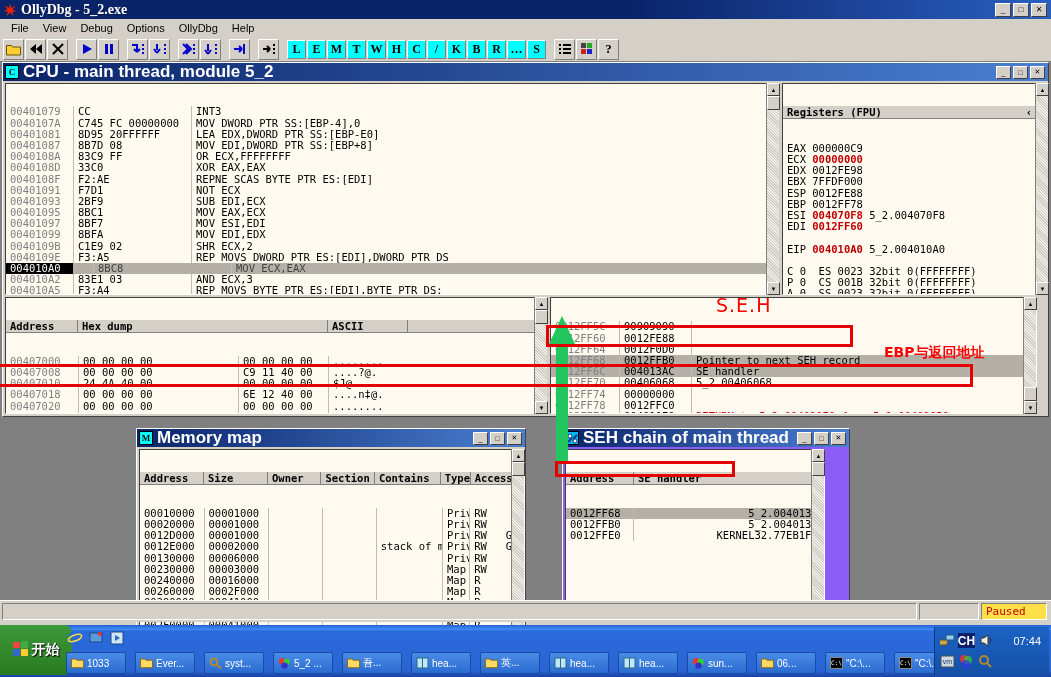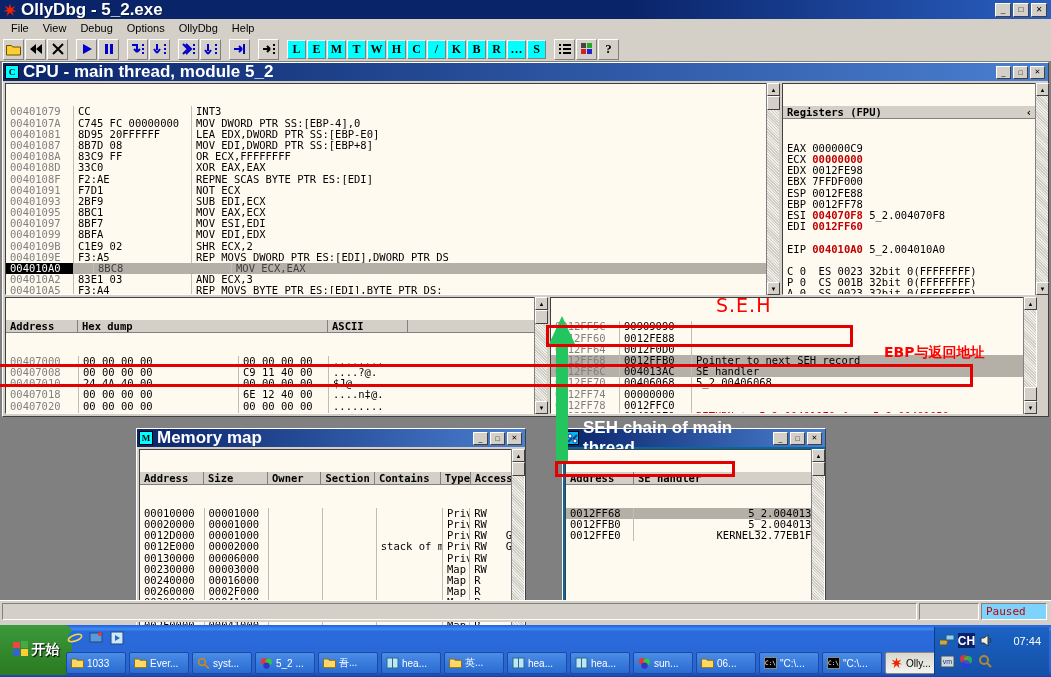--- a/index.html
+++ b/index.html
@@ -22,22 +22,22 @@
     position: absolute; left: 0; top: 0; width: 1051px; height: 19px;
     background: linear-gradient(to right, #0a246a 0%, #0a246a 60%, #2a5fc0 100%);
     display: flex; align-items: center;
     padding: 0 2px;
   }
   .titlebar .tb-icon {
     width: 16px; height: 16px; margin-right: 3px;
     display: flex; align-items: center; justify-content: center;
   }
   .titlebar .tb-text {
-    color: #fff; font-weight: bold; font-size: 17px;
-    font-family: Liberation Sans, sans-serif;
+    color: #fff; font-weight: bold; font-size: 14px;
+    font-family: Liberation Serif, serif;
     flex: 1;
     text-shadow: 1px 1px 0 rgba(0,0,0,.35);
   }
   .tb-buttons { display: flex; gap: 2px; margin-right: 2px; }
   .tb-btn {
     width: 16px; height: 14px; background: #d4d0c8;
     border: 1px solid #fff; border-right-color: #404040; border-bottom-color: #404040;
     font-size: 8px; line-height: 11px; text-align: center;
     color: #000; font-family: "Liberation Sans", sans-serif;
     display:flex; align-items:center; justify-content:center;
@@ -216,22 +216,22 @@
   .mm-c1 { width:72px; }
   .mm-c2 { width:72px; }
   .mm-c3 { width:60px; }
   .mm-c4 { width:60px; }
   .mm-c5 { width:74px; }
   .mm-c6 { width:30px; }
   .mm-c7 { width:60px; border-right:none !important;}
 
   
   .sehwin {
-    position:absolute; left:562px; top:366px; width:264px; height:192px;
-    background:#0369a1;
+    position:absolute; left:562px; top:366px; width:288px; height:192px;
+    background:#8b5cf6;
     border:1px solid #fff; border-right-color:#404040; border-bottom-color:#404040;
   }
   .seh-pane { position:absolute; left:2px; top:20px; width:260px; height:168px; }
   .seh-row { display:flex; height:11.2px; }
   .seh-row .e1 { width:68px; padding-left:4px; border-right:1px solid #c0bdb5;}
   .seh-row .e2 { flex:1; padding-left:4px;text-align:right; }
   .seh-row.sel { background:#b4b0a8; }
 
   
   .statusbar {
@@ -240,21 +240,21 @@
     border-top:1px solid #fff;
   }
   .sb-cell {
     height:17px; background:#d4d0c8;
     border:1px solid #808080; border-right-color:#fff; border-bottom-color:#fff;
     margin-right:2px;
     display:flex; align-items:center; padding:0 4px;
     font-size:10px;
   }
   .sb-paused {
-    background:#7dd3fc; color:#c00000;
+    background:#fde047; color:#c00000;
     font-family:"DejaVu Sans Mono","Liberation Mono",monospace;
     font-size:11px;
   }
 
   
   .taskbar {
     position:absolute; left:0; top:625px; width:1051px; height:52px;
     background: linear-gradient(to bottom,#245edb 0%,#3f8cf3 8%,#2a6bdc 12%,#2a64d4 88%,#1941a5 100%);
   }
   .startbtn {
@@ -266,21 +266,21 @@
     font-family:"DejaVu Sans",sans-serif;
     text-shadow:1px 1px 1px #000;
   }
   .quicklaunch {
     position:absolute; left:58px; top:2px; height:22px;
     display:flex; align-items:center; gap:4px; padding-left:8px;
   }
   .ql-icon { width:17px; height:17px; display:flex; align-items:center; justify-content:center; }
   .taskitems {
     position:absolute; left:58px; top:26px; height:24px;
-    display:flex; align-items:center; gap:3px; padding-left:8px;
+    display:flex; align-items:center; gap:9px; padding-left:8px;
   }
   .taskbtn {
     height:22px; min-width:60px; max-width:62px;
     background: linear-gradient(to bottom,#4a8ce8,#2a6bd0);
     border:1px solid #1b4ba0;
     border-radius:2px;
     display:flex; align-items:center; gap:3px; padding:0 4px;
     color:#fff; font-size:10px; overflow:hidden; white-space:nowrap;
     font-family:"Liberation Sans",sans-serif;
   }

